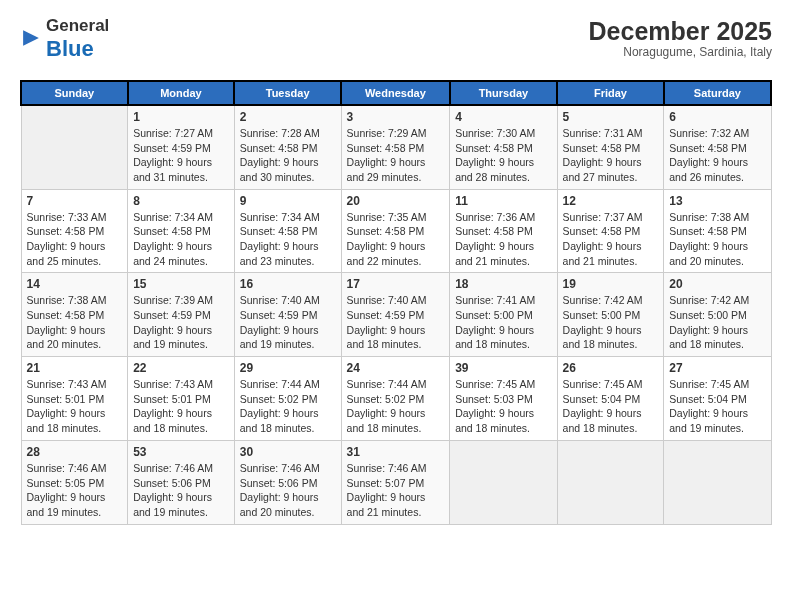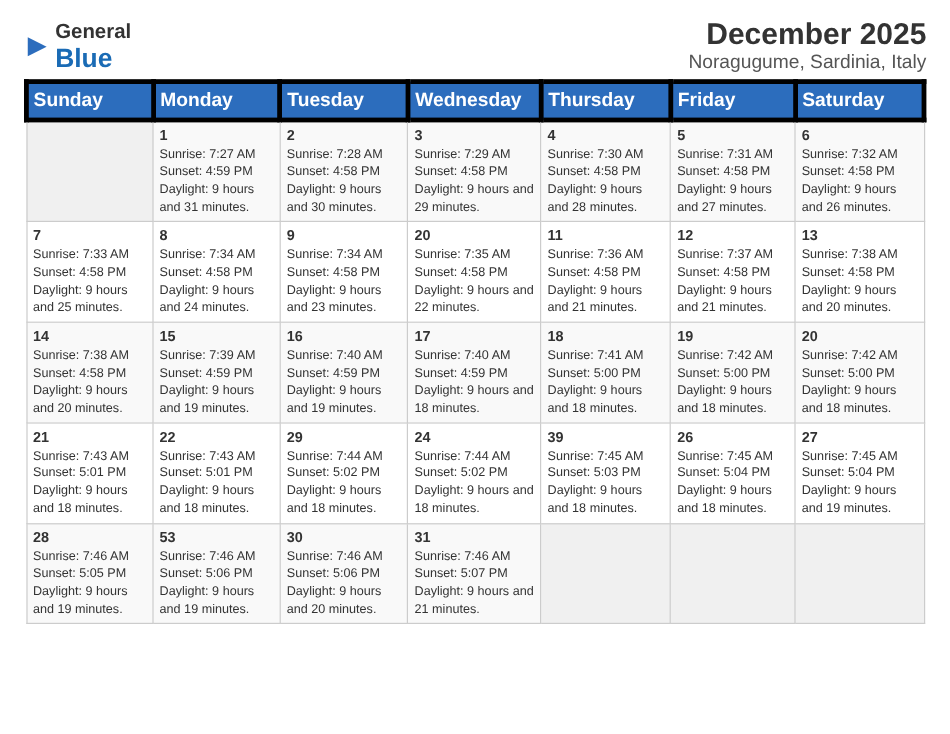--- a/index.html
+++ b/index.html
@@ -11,55 +11,55 @@
       overflow: hidden;
     }
     .page {
       width: 792px;
       min-height: 612px;
       padding: 16px 20px 16px 20px;
       background: #fff;
     }
     .header {
       display: flex;
-      align-items: flex-end;
+      align-items: center;
       justify-content: space-between;
-      margin-bottom: 4px;
+      margin-bottom: 19px;
     }
     .logo-text {
       display: flex;
       flex-direction: column;
       line-height: 1.1;
     }
     .title-block {
       text-align: right;
     }
     .month-title {
       font-size: 25px;
       font-weight: bold;
       color: #333;
       line-height: 1.1;
     }
     .subtitle {
-      font-size: 16px;
+      font-size: 12px;
       color: #555;
     }
     .calendar {
       width: 100%;
       border-collapse: collapse;
       font-size: 11px;
     }
     .calendar thead tr th {
       background: #2c6dbd;
       color: #fff;
       padding: 5px 4px;
-      font-size: 16px;
+      font-size: 11px;
       font-weight: bold;
-      text-align: left;
-      border: 4px solid #000000;
+      text-align: center;
+      border: 2px solid #000000;
     }
     .calendar tbody tr td {
       border: 1px solid #ccc;
       vertical-align: top;
       padding: 4px 5px;
       width: 113px;
       min-height: 70px;
       background: #fff;
     }
     .calendar tbody tr:nth-child(odd) td {

